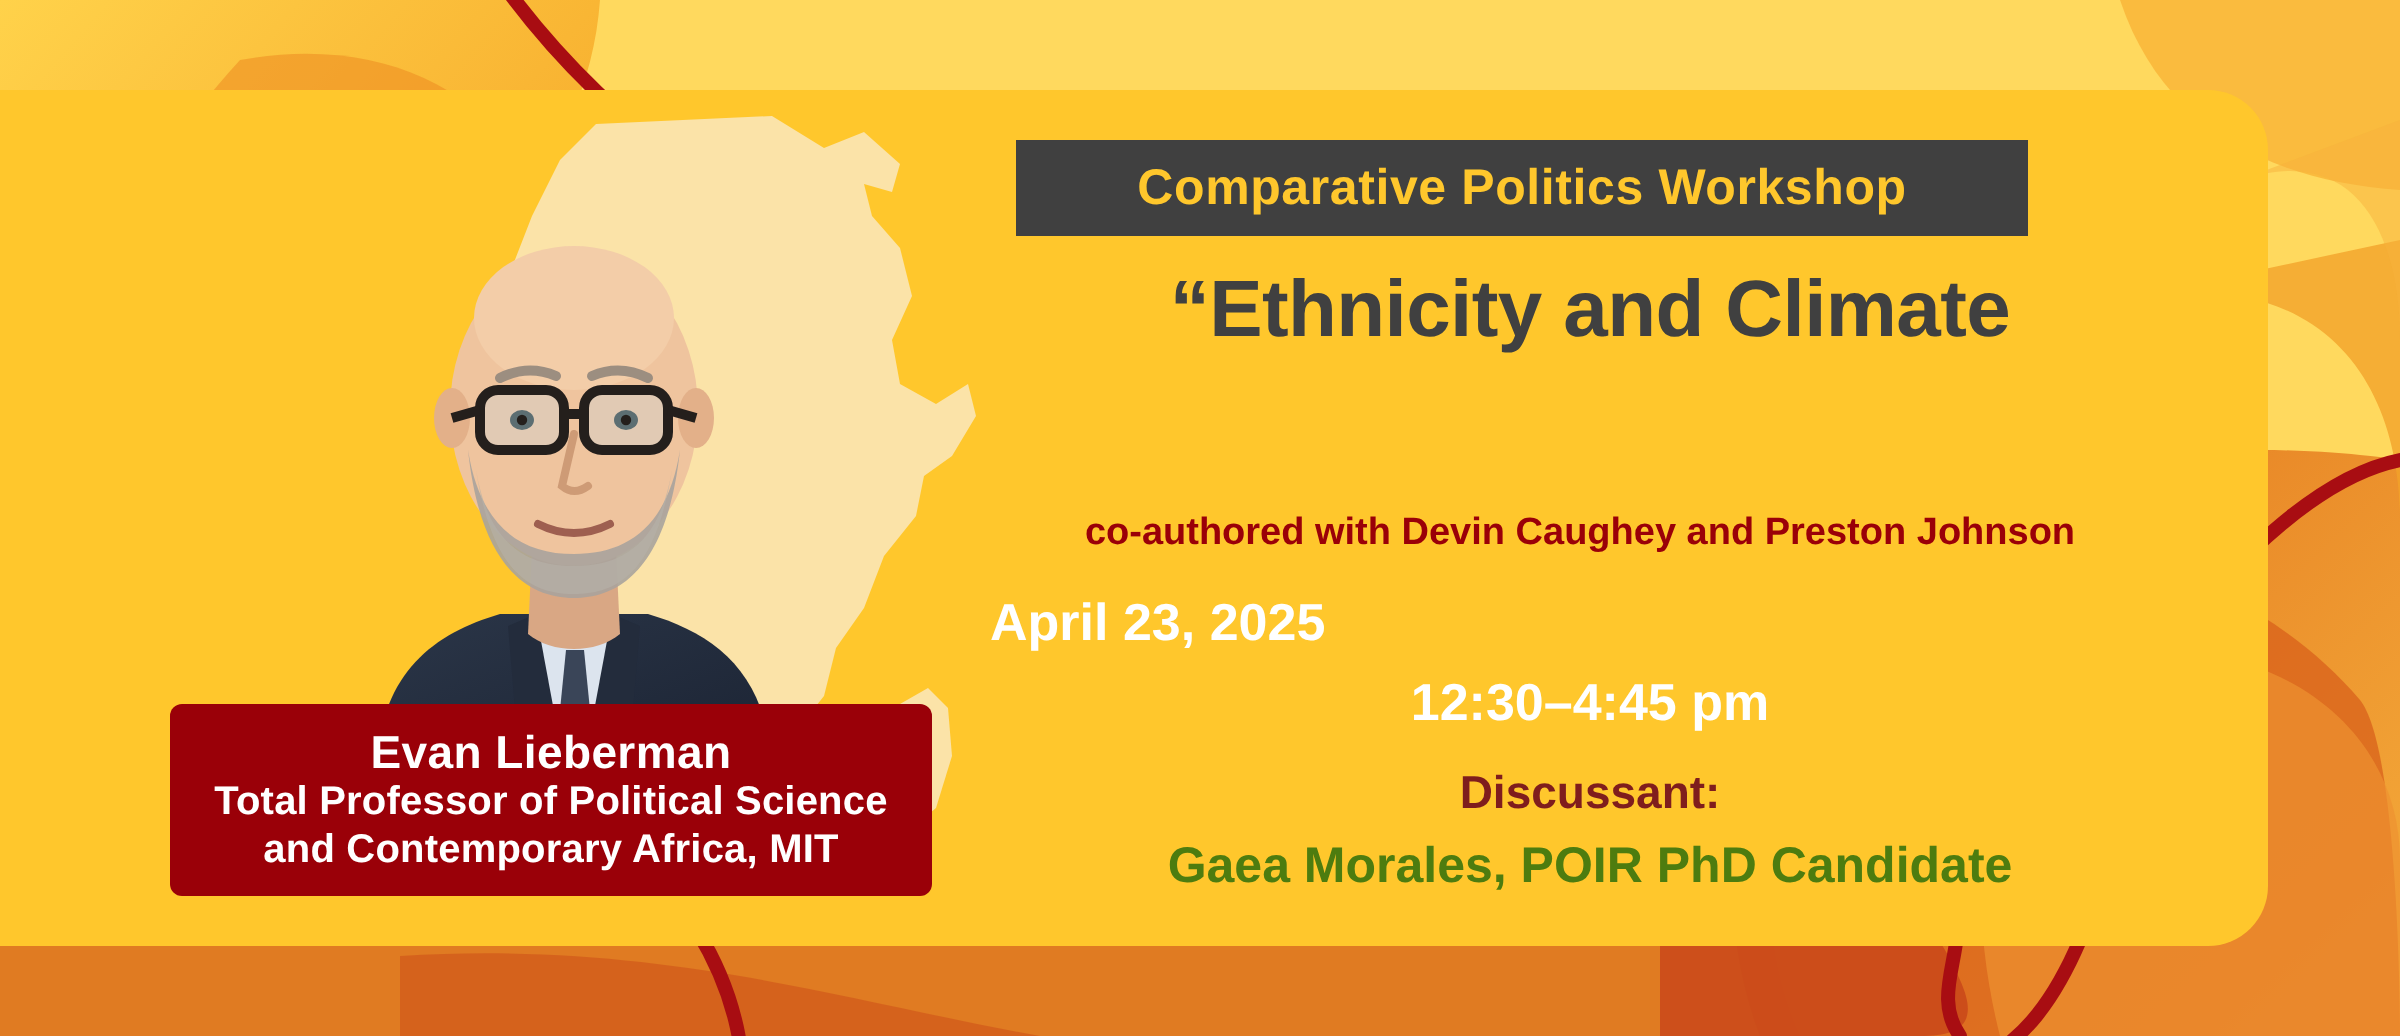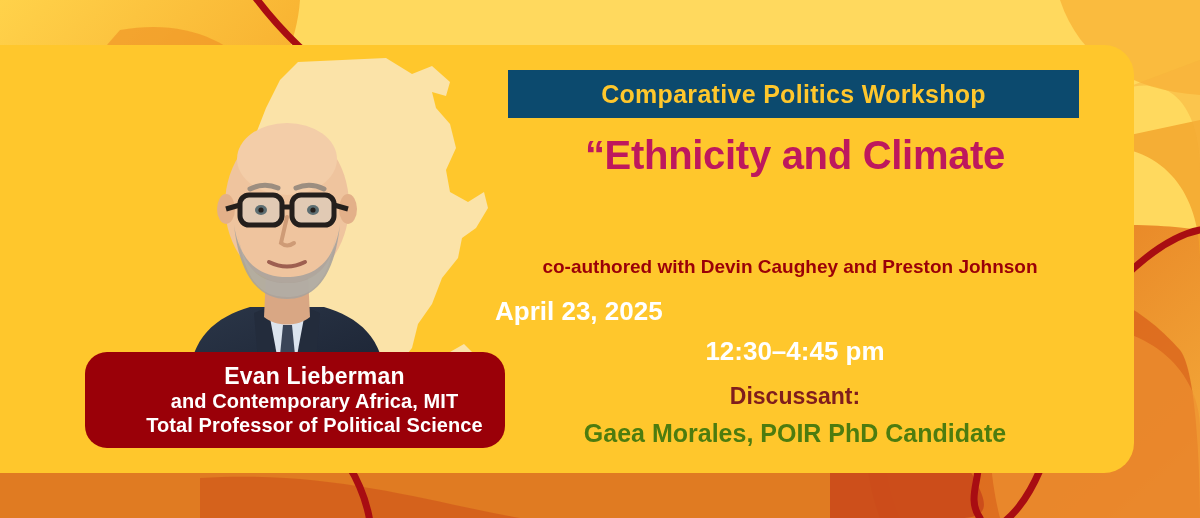--- a/index.html
+++ b/index.html
@@ -57,65 +57,64 @@
   }
 
   
   .plaque {
     position: absolute;
     left: 85px;
     top: 352px;
     width: 381px;
     height: 96px;
     background: #9A0008;
-    border-radius: 22px;
+    border-radius: 6px;
     display: flex;
     flex-direction: column;
     align-items: center;
     justify-content: center;
     color: #ffffff;
     text-align: center;
     line-height: 1.18;
-    padding-left: 39px;
   }
   .plaque-name {
     font-size: 23px;
     font-weight: bold;
     letter-spacing: 0.2px;
   }
   .plaque-title {
     font-size: 20px;
     font-weight: bold;
     letter-spacing: 0.1px;
   }
 
   .workshop-bar {
     position: absolute;
     left: 508px;
     top: 70px;
-    width: 571px;
+    width: 506px;
     height: 48px;
-    background: #0c4a6e;
+    background: #404040;
     display: flex;
     align-items: center;
     justify-content: center;
   }
   .workshop-bar span {
     color: #FFC72C;
     font-size: 25px;
     font-weight: bold;
     letter-spacing: 0.3px;
   }
 
   .talk-title {
     position: absolute;
     left: 495px;
     top: 132px;
     width: 600px;
-    color: #be185d;
+    color: #404040;
     font-size: 40px;
     font-weight: bold;
     line-height: 1.18;
     text-align: center;
     letter-spacing: -0.3px;
   }
   .talk-title .line2 {
     display: block;
   }
 
@@ -288,22 +287,22 @@
       <circle cx="145" cy="125" r="2.6" fill="#241F1C"></circle>
 
       <path d="M119,132 L113,158 q6,5 13,0" stroke="#CE9B76" stroke-width="4" fill="none" stroke-linecap="round"></path>
 
       <path d="M101,177 q18,9 36,0" stroke="#9E5F50" stroke-width="4" fill="none" stroke-linecap="round"></path>
     </g>
   </svg>
 
   <div class="plaque">
     <div class="plaque-name">Evan Lieberman</div>
+    <div class="plaque-title">Total Professor of Political Science</div>
     <div class="plaque-title">and Contemporary Africa, MIT</div>
-    <div class="plaque-title">Total Professor of Political Science</div>
   </div>
 
   <div class="workshop-bar">
     <span>Comparative Politics Workshop</span>
   </div>
 
   <div class="talk-title">
     <span>“Ethnicity and Climate</span>
   </div>
 

